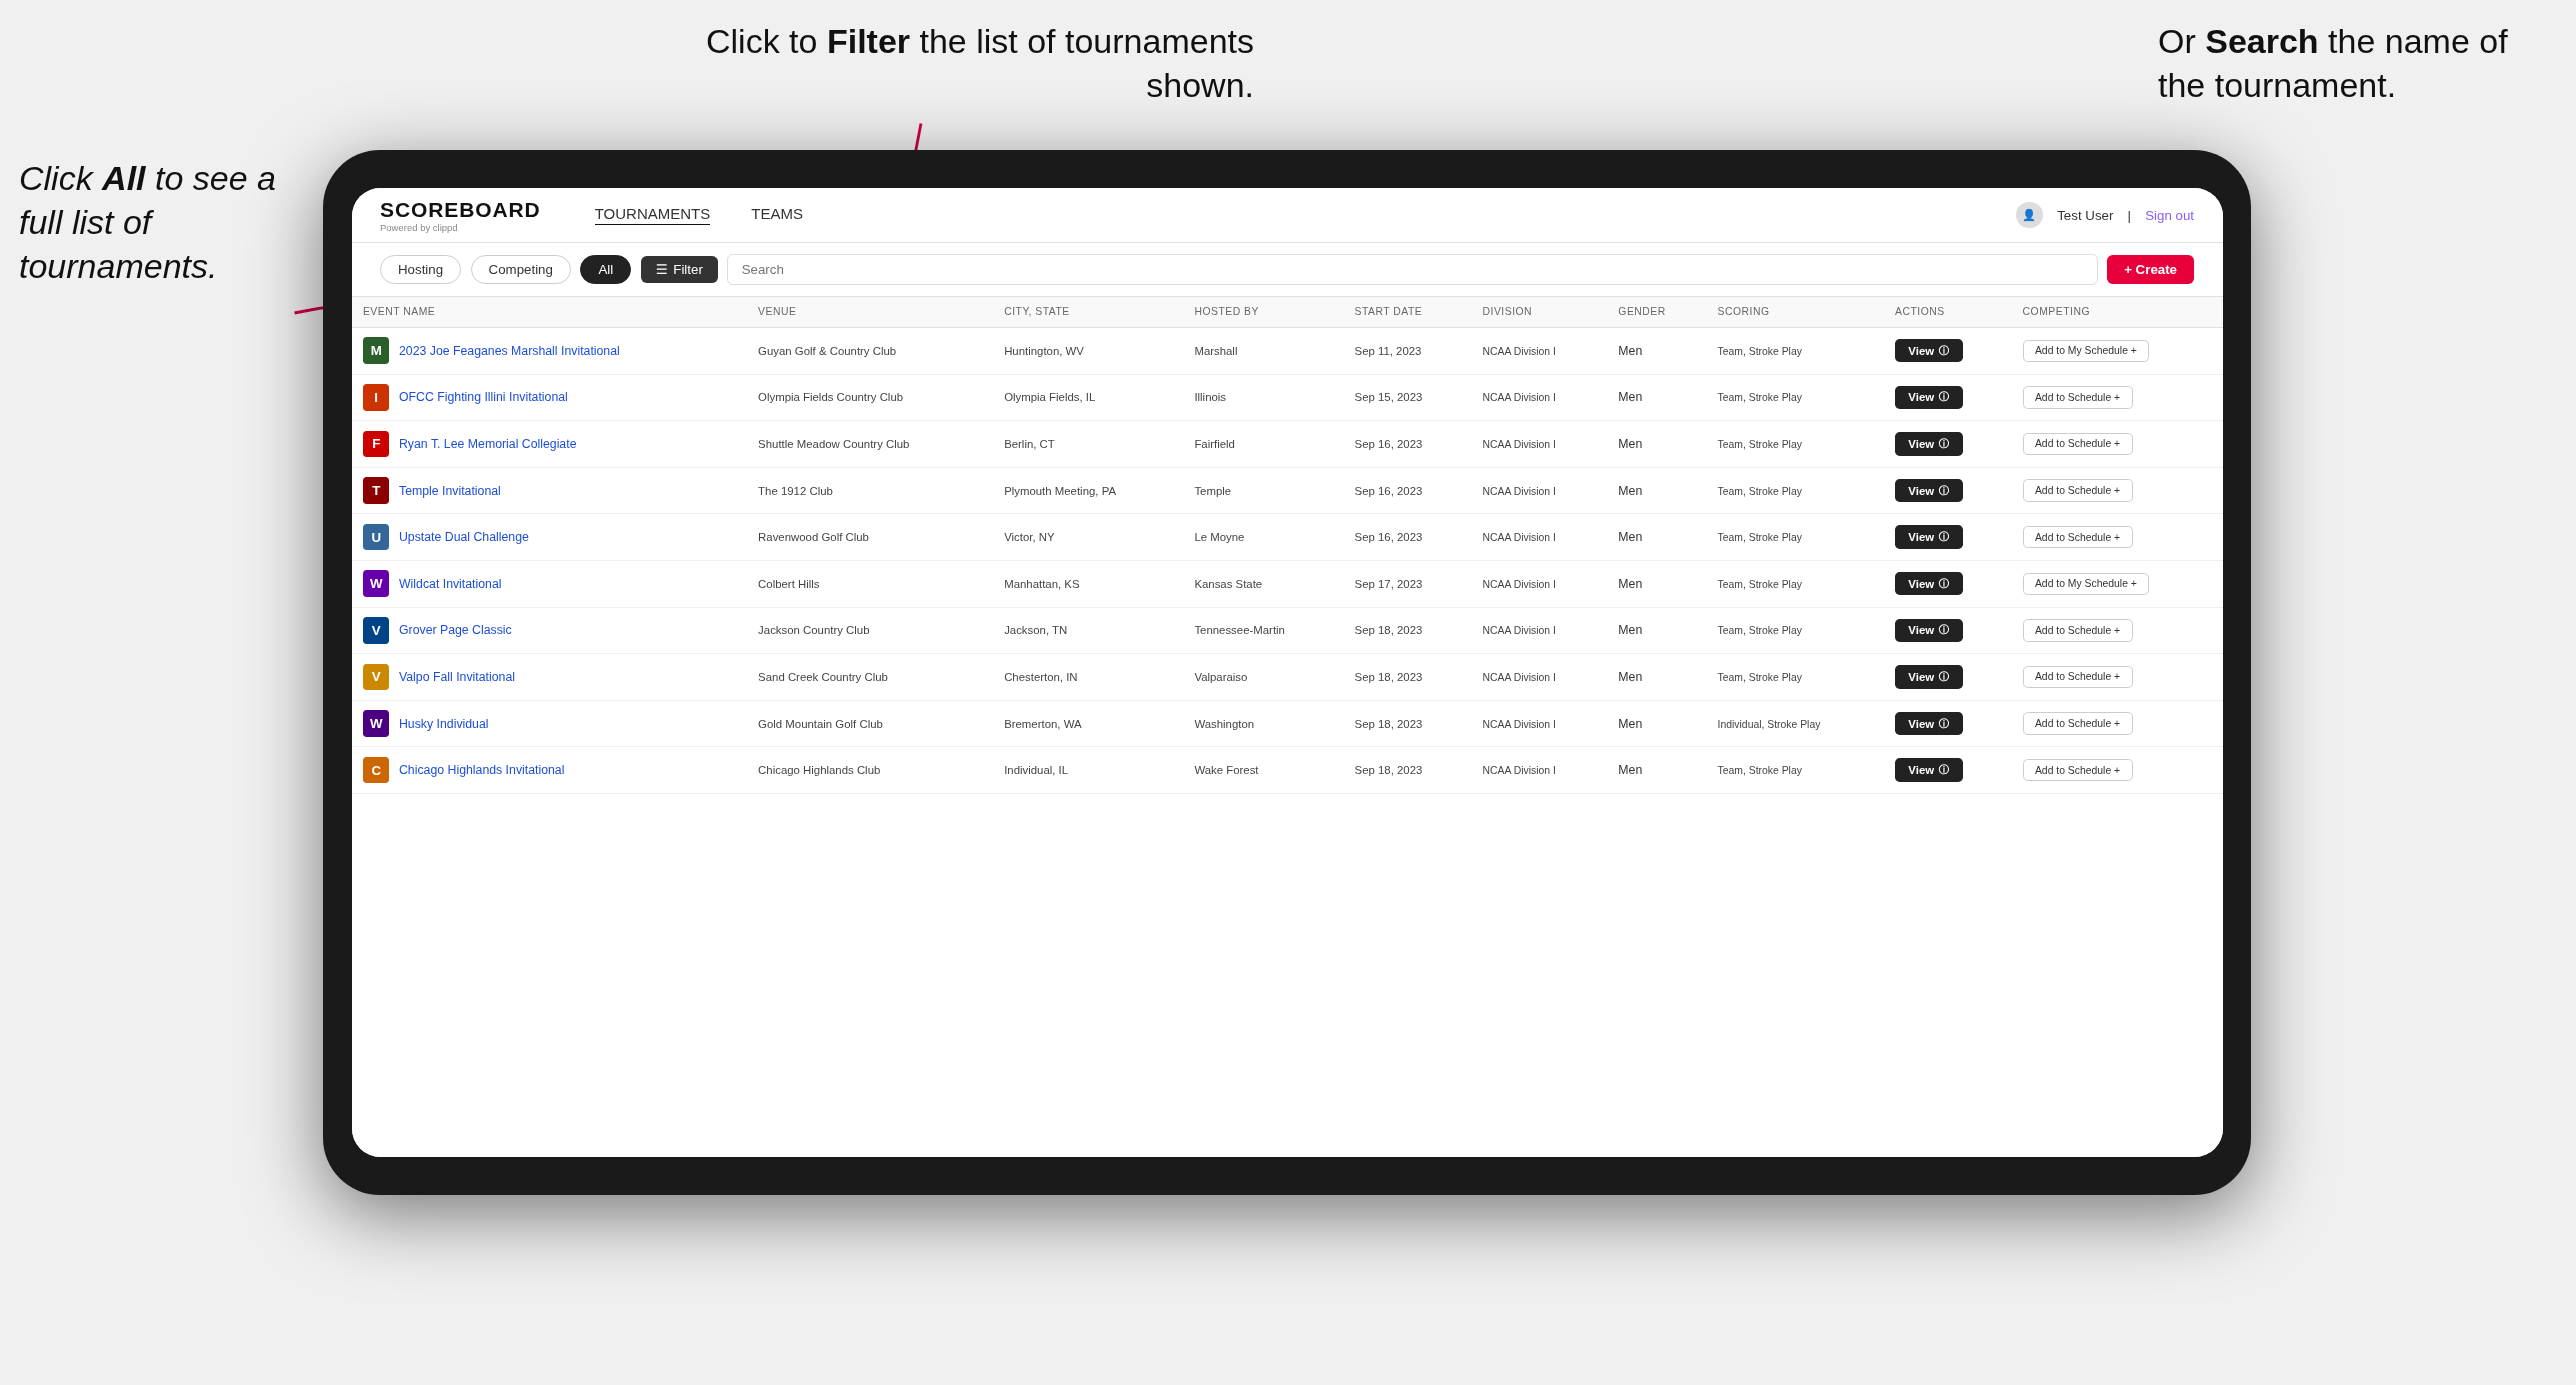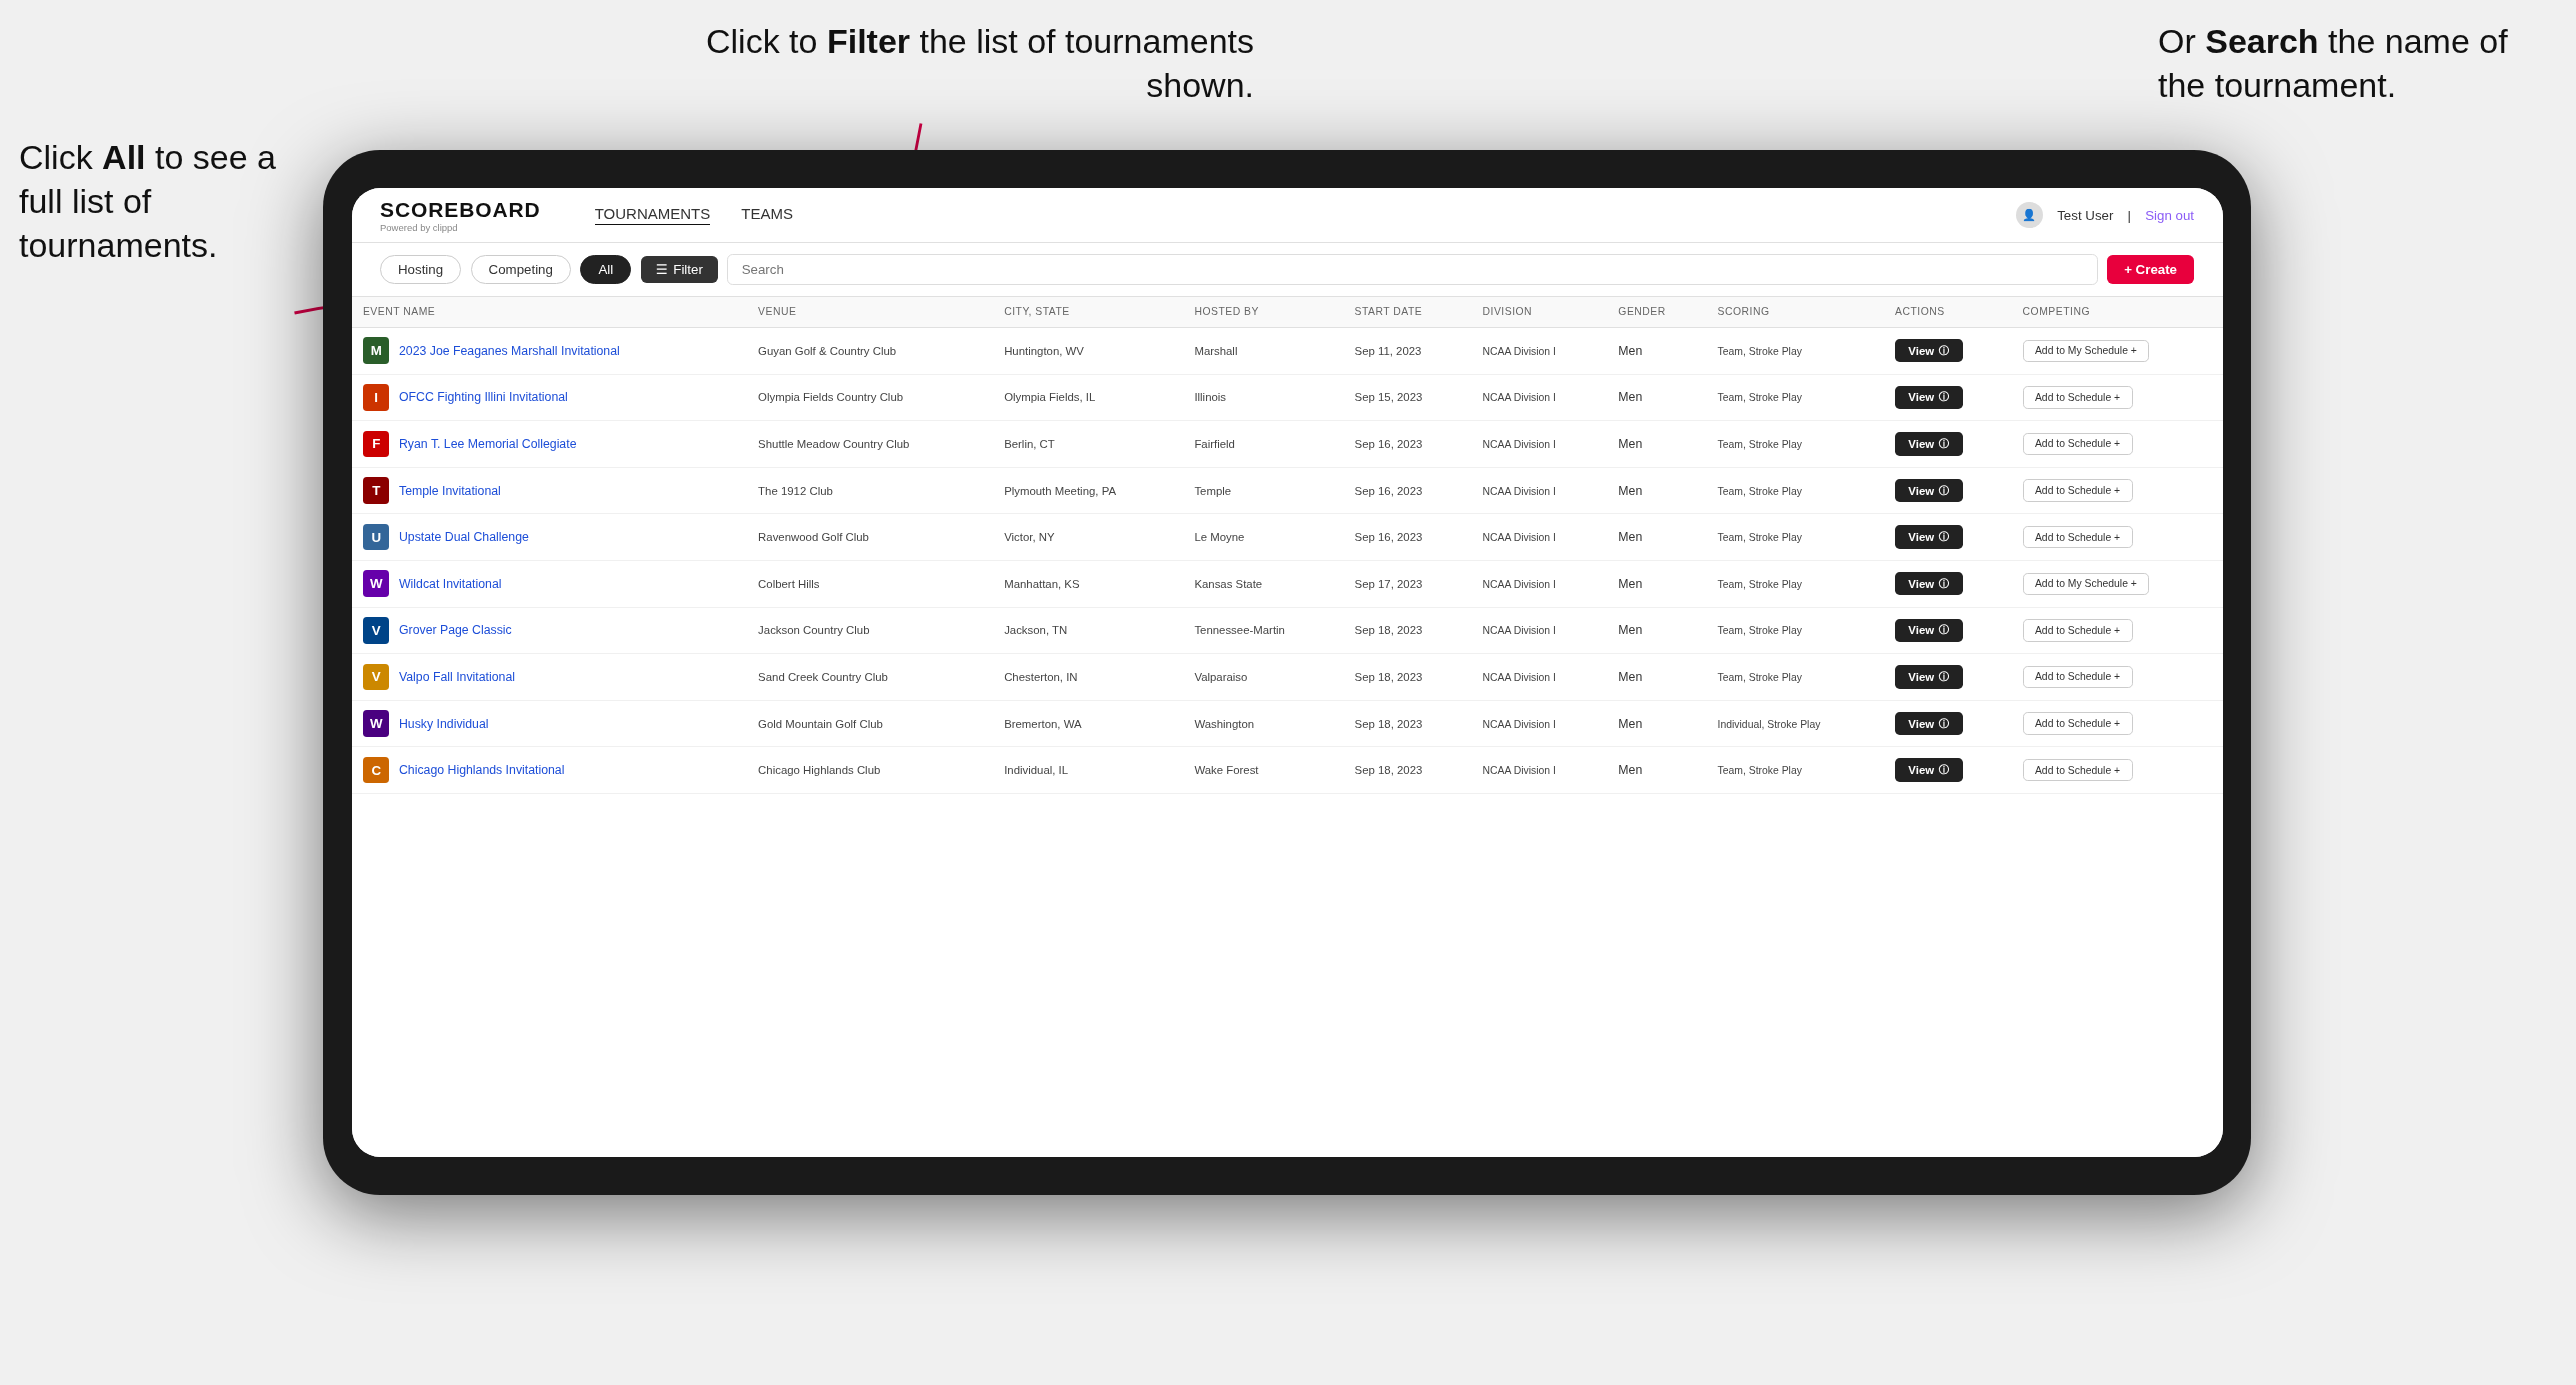--- a/index.html
+++ b/index.html
@@ -27,23 +27,24 @@
       width: 570px;
       text-align: right;
     }
     .ann-top-right {
       top: 19px;
       right: 57px;
       width: 361px;
       text-align: left;
     }
     .ann-left {
-      top: 135px;
+      top: 156px;
       left: 19px;
       width: 294px;
+      font-style: italic;
     }
 
     
     .arrow-svg {
       position: absolute;
       pointer-events: none;
     }
 
     
     .tablet-frame {
@@ -91,21 +92,21 @@
       color: #111;
     }
 
     .logo-powered {
       font-size: 9.5px;
       color: #888;
     }
 
     .nav-links {
       display: flex;
-      gap: 31px;
+      gap: 41px;
       flex: 1;
     }
 
     .nav-link {
       font-size: 15px;
       color: #333;
       text-decoration: none;
       font-weight: 500;
       padding-bottom: 2.8px;
     }

